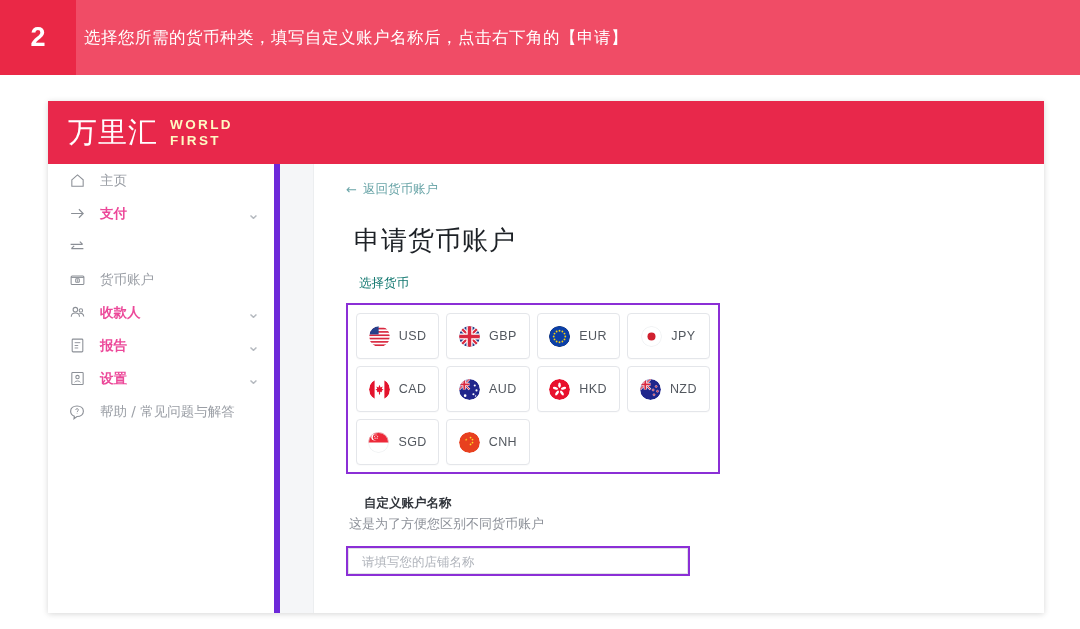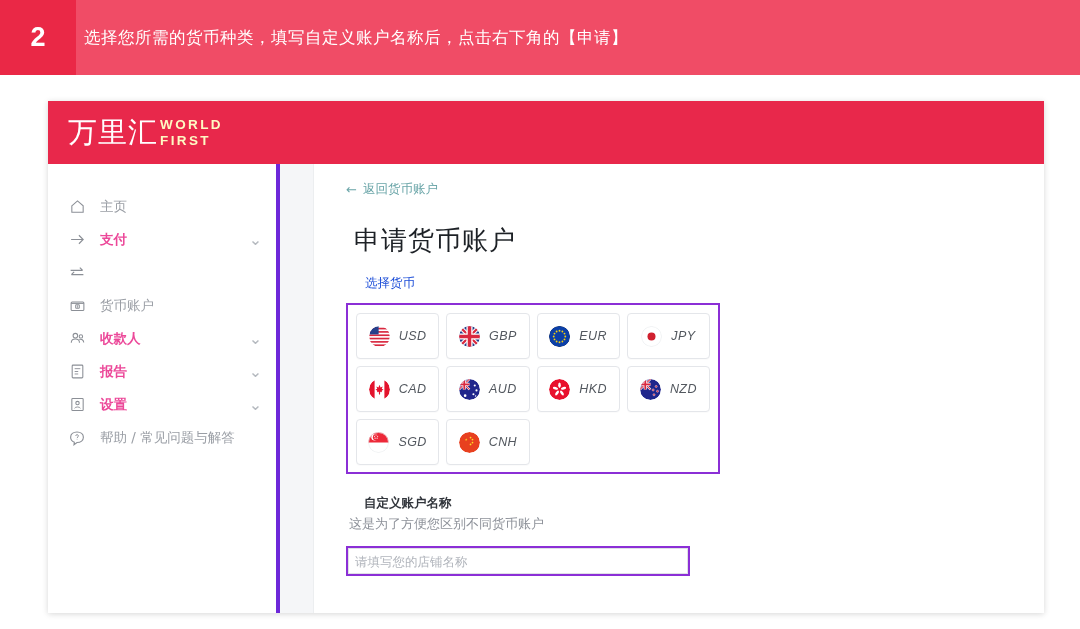--- a/index.html
+++ b/index.html
@@ -56,21 +56,21 @@
   #app-header {
     height: 63px;
     background: #e8284b;
     display: flex;
     align-items: center;
     padding-left: 20px;
   }
   #brand {
     display: flex;
     align-items: center;
-    gap: 2px;
+    gap: 12px;
   }
   #brand-cn {
     color: #ffffff;
     font-size: 29px;
     font-weight: 300;
     letter-spacing: 1px;
     font-family: "DejaVu Sans", "Liberation Sans", sans-serif;
     line-height: 1;
   }
   #brand-en {
@@ -84,22 +84,22 @@
   #app-body {
     display: flex;
     height: 449px;
     background: #ffffff;
   }
 
   
   #sidebar {
     width: 232px;
     background: #ffffff;
-    padding-top: 26px;
-    border-right: 4px solid #6d28d9;
+    padding-top: 0;
+    border-right: 6px solid #6d28d9;
   }
   .nav-item {
     display: flex;
     align-items: center;
     height: 33px;
     padding: 0 14px 0 16px;
     cursor: pointer;
   }
   .nav-icon {
     width: 26px;
@@ -153,23 +153,23 @@
   #page-title {
     margin-top: 25px;
     margin-left: 8px;
     font-size: 26px;
     color: #1d2126;
     font-family: "DejaVu Serif", "Liberation Serif", serif;
     letter-spacing: 1px;
   }
   #select-currency-label {
     margin-top: 17px;
-    margin-left: 19px;
+    margin-left: 13px;
     font-size: 12.5px;
-    color: #1d4ed8;
+    color: #0f766e;
     font-family: "DejaVu Sans", "Liberation Sans", sans-serif;
   }
 
   
   #currency-grid-wrap {
     margin-top: 11px;
     width: 374px;
     border: 2px solid #8b2fd6;
     padding: 8px 8px 7px 8px;
   }
@@ -182,21 +182,20 @@
     height: 46px;
     border: 1px solid #e4e6ea;
     border-radius: 4px;
     background: #ffffff;
     display: flex;
     align-items: center;
     justify-content: center;
     gap: 9px;
     cursor: pointer;
     box-shadow: 0 1px 1px rgba(0,0,0,0.02);
-    font-style: italic;
   }
   .currency-code {
     font-size: 12.5px;
     color: #53585f;
     letter-spacing: 0.4px;
   }
   .flag { width: 21px; height: 21px; border-radius: 50%; flex: 0 0 21px; overflow: hidden; display:block; }
 
   
   #field-label {
@@ -218,21 +217,21 @@
     margin-top: 13px;
     width: 344px;
     border: 2px solid #8b2fd6;
   }
   #account-name-input {
     display: block;
     width: 100%;
     height: 26px;
     border: 1px solid #dfe1e5;
     outline: none;
-    padding: 0 6px;
+    padding: 0 13px;
     font-size: 12.5px;
     color: #2c3036;
     font-family: "DejaVu Sans", "Liberation Sans", sans-serif;
     background: #ffffff;
   }
   #account-name-input::placeholder { color: #b0b4bb; }
 </style>
 </head>
 <body>
 

